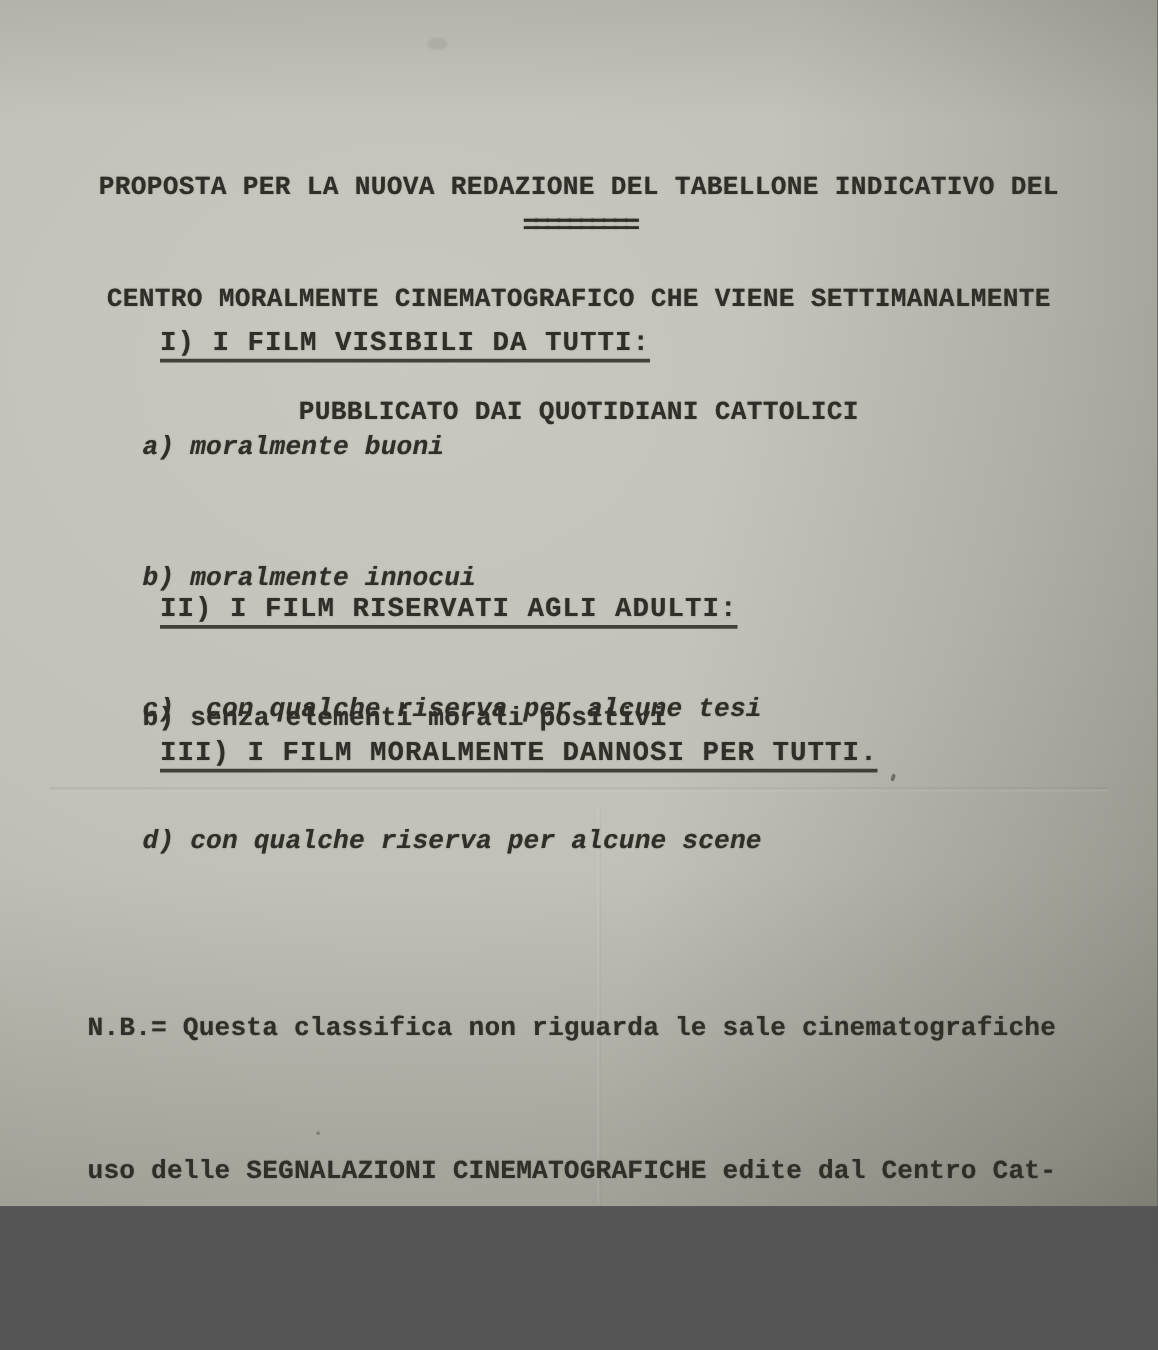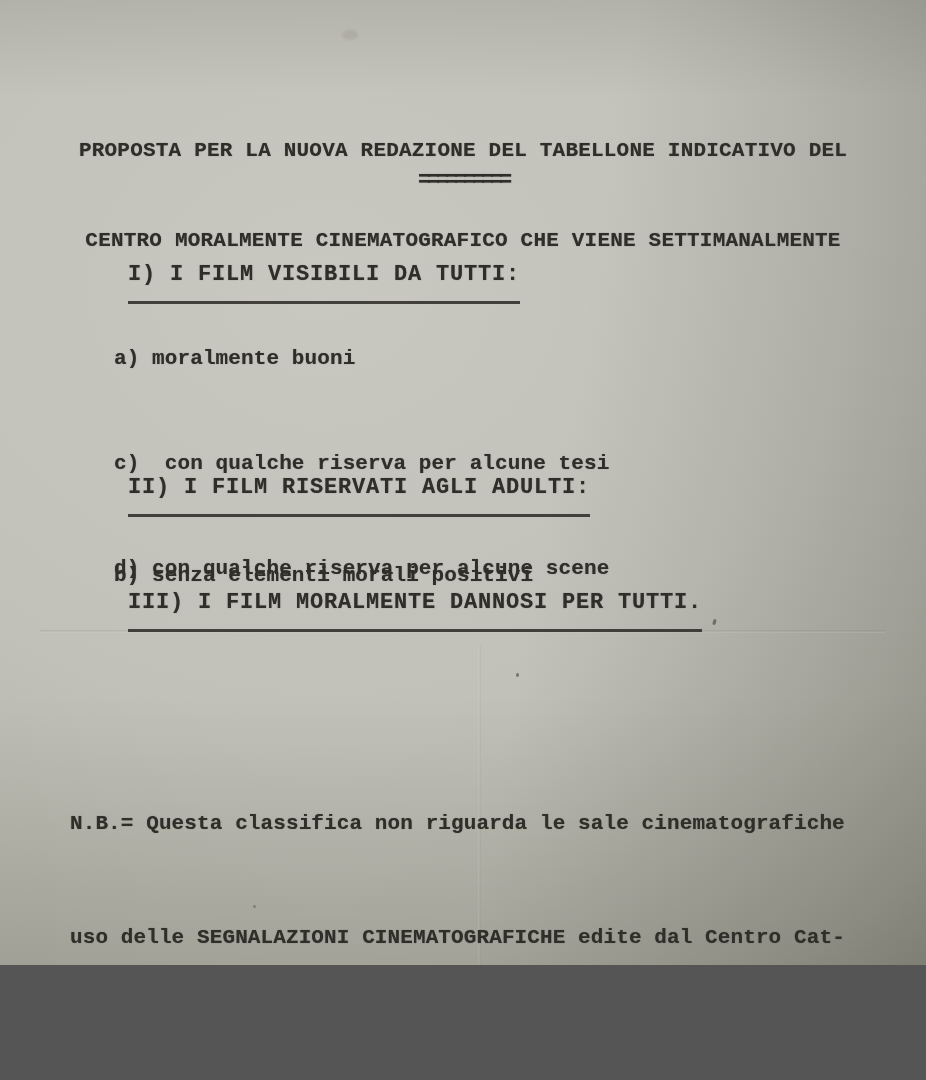--- a/index.html
+++ b/index.html
@@ -39,35 +39,35 @@
   
   .heading {
     position: absolute;
     font-size: 22px; line-height: 25px;
     letter-spacing: 0.8px;
     white-space: pre;
   }
   .heading > span {
     display: inline-block;
     border-bottom: 3px solid rgba(48,46,41,0.88);
-    padding-bottom: 14px;
+    padding-bottom: 0;
   }
   .h1 { left: 72px;  top: 237px; }
   .h2 { left: 72px;  top: 450px; }
   .h3 { left: 72px;  top: 565px; }
 
   
   .items {
     position: absolute;
     left: 114px;
     font-size: 21px;
     letter-spacing: 0.1px;
     white-space: pre;
   }
-  .items1 { top: 271px; line-height: 35px; }
+  .items1 { top: 271px; line-height: 35px; font-style: italic; }
   .items2 { top: 483px; line-height: 37px; }
 
   
   .note {
     position: absolute;
     left: 70px; top: 729px; width: 810px;
     font-size: 21px; line-height: 38px;
     letter-spacing: 0.1px;
     white-space: pre;
   }
@@ -107,29 +107,31 @@
   <div class="crease-v"></div>
   <div class="speck s1"></div>
   <div class="speck s2"></div>
   <div class="speck s3"></div>
   <div class="speck s4"></div>
   <div class="speck s5"></div>
 
   <div class="title">
     <div>PROPOSTA PER LA NUOVA REDAZIONE DEL TABELLONE INDICATIVO DEL</div>
     <div>CENTRO MORALMENTE CINEMATOGRAFICO CHE VIENE SETTIMANALMENTE</div>
+    <div>PUBBLICATO DAI QUOTIDIANI CATTOLICI</div>
   </div>
 
   <div class="separator">==========</div>
 
   <div class="heading h1">
     <span>I) I FILM VISIBILI DA TUTTI:</span>
   </div>
   <div class="items items1">
     <div>a) moralmente buoni</div>
+    <div>b) moralmente innocui</div>
     <div>c)  con qualche riserva per alcune tesi</div>
     <div>d) con qualche riserva per alcune scene</div>
   </div>
 
   <div class="heading h2">
     <span>II) I FILM RISERVATI AGLI ADULTI:</span>
   </div>
   <div class="items items2">
     <div>b) senza elementi morali positivi</div>
   </div>

